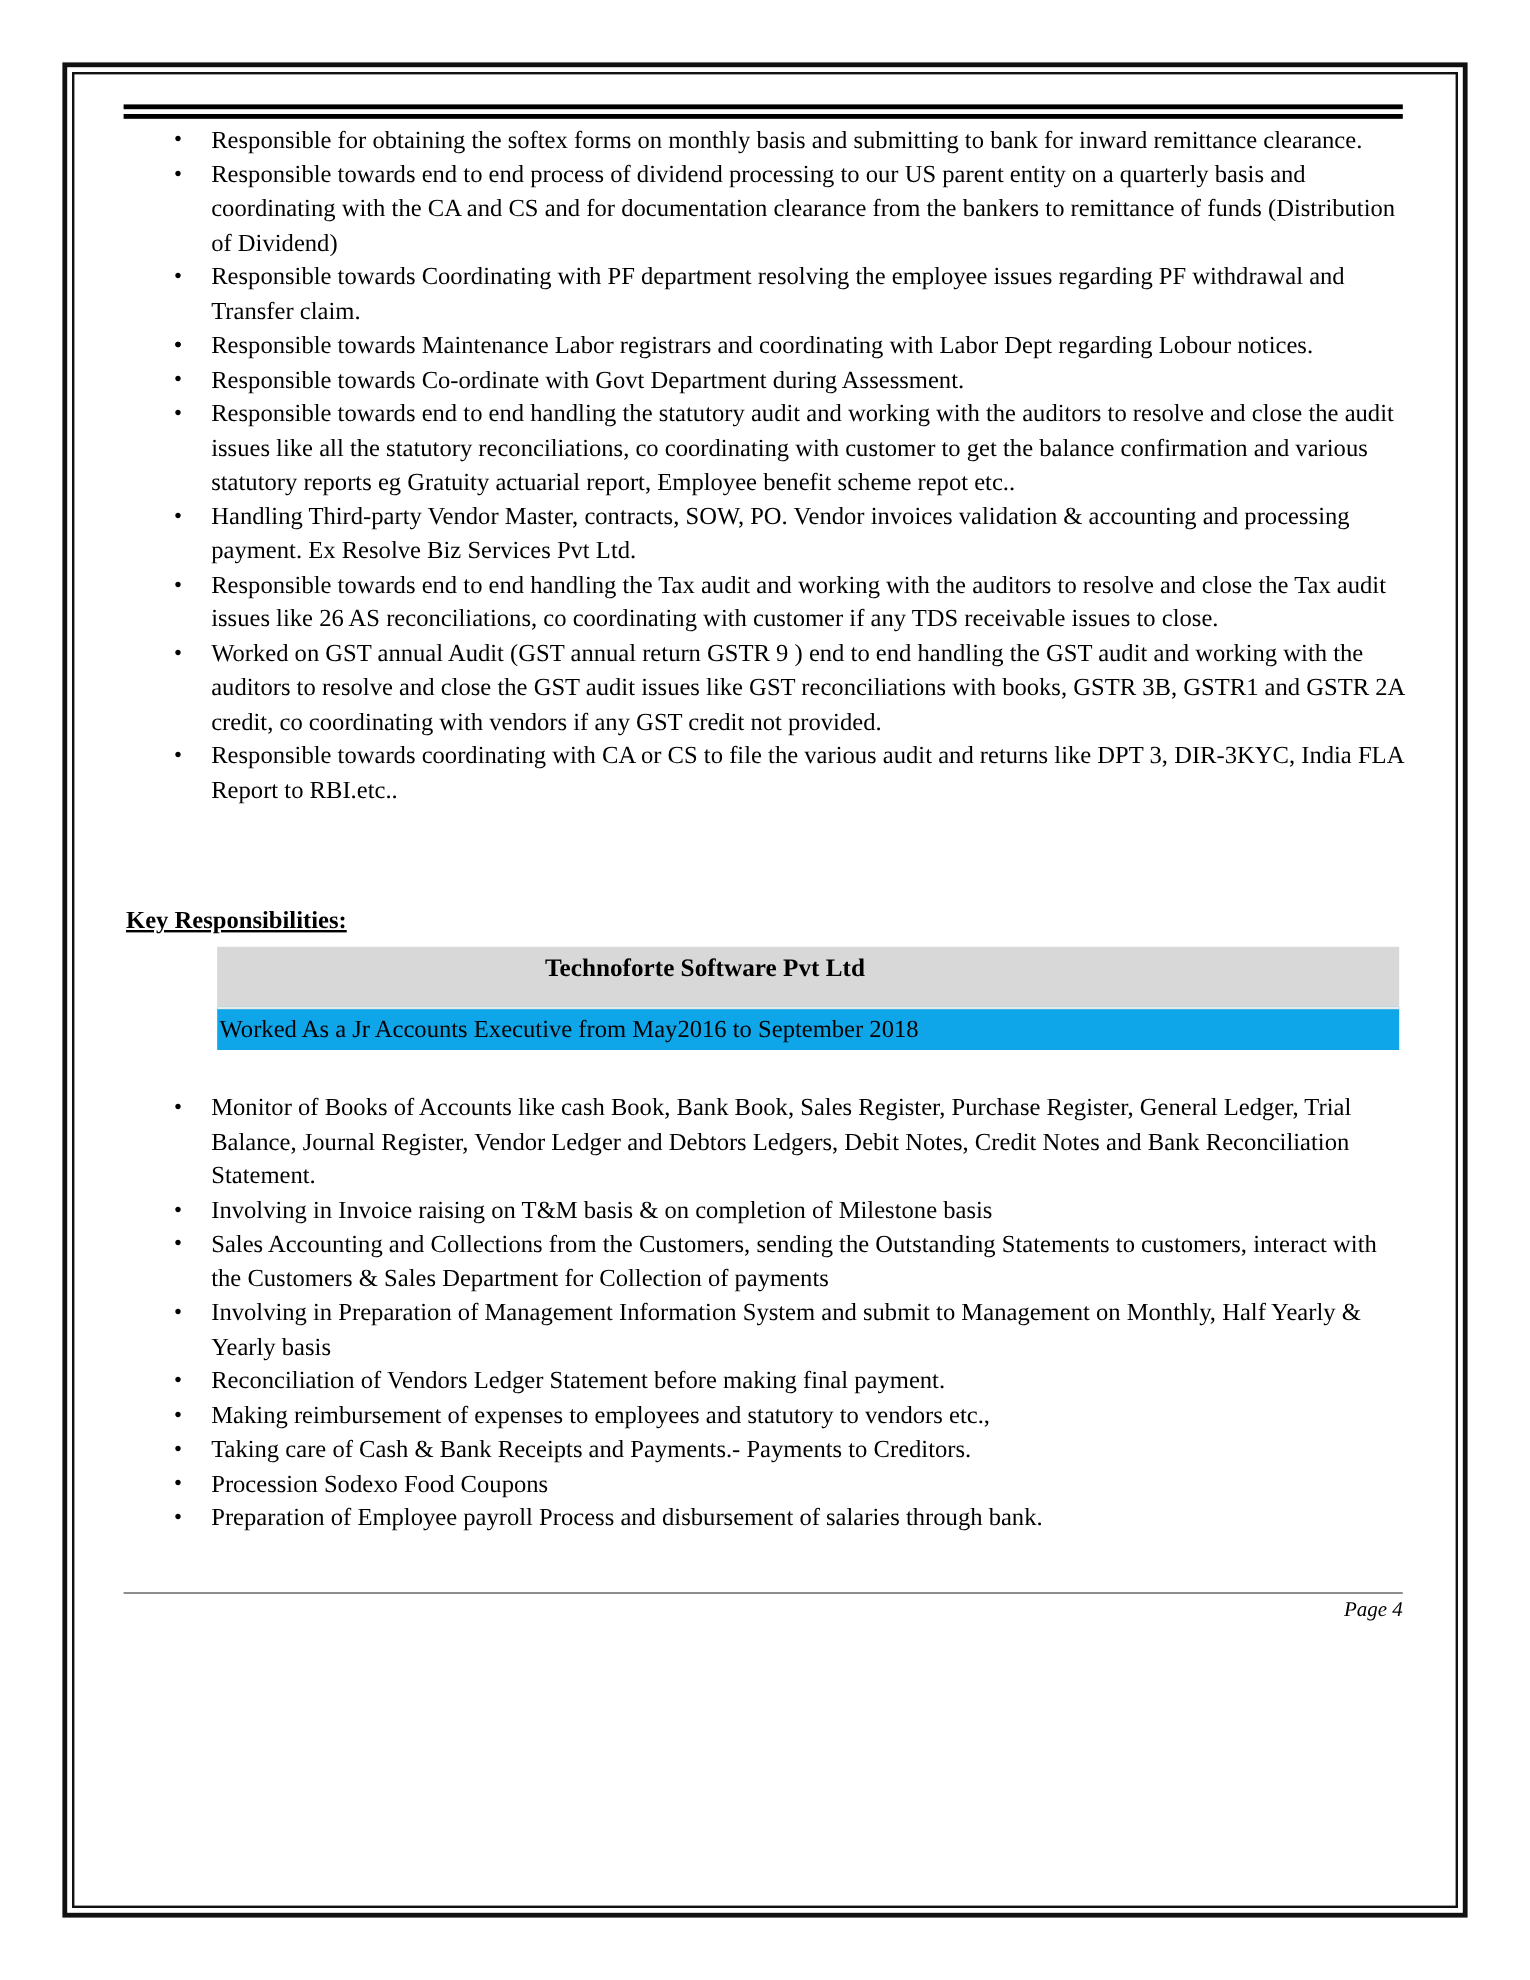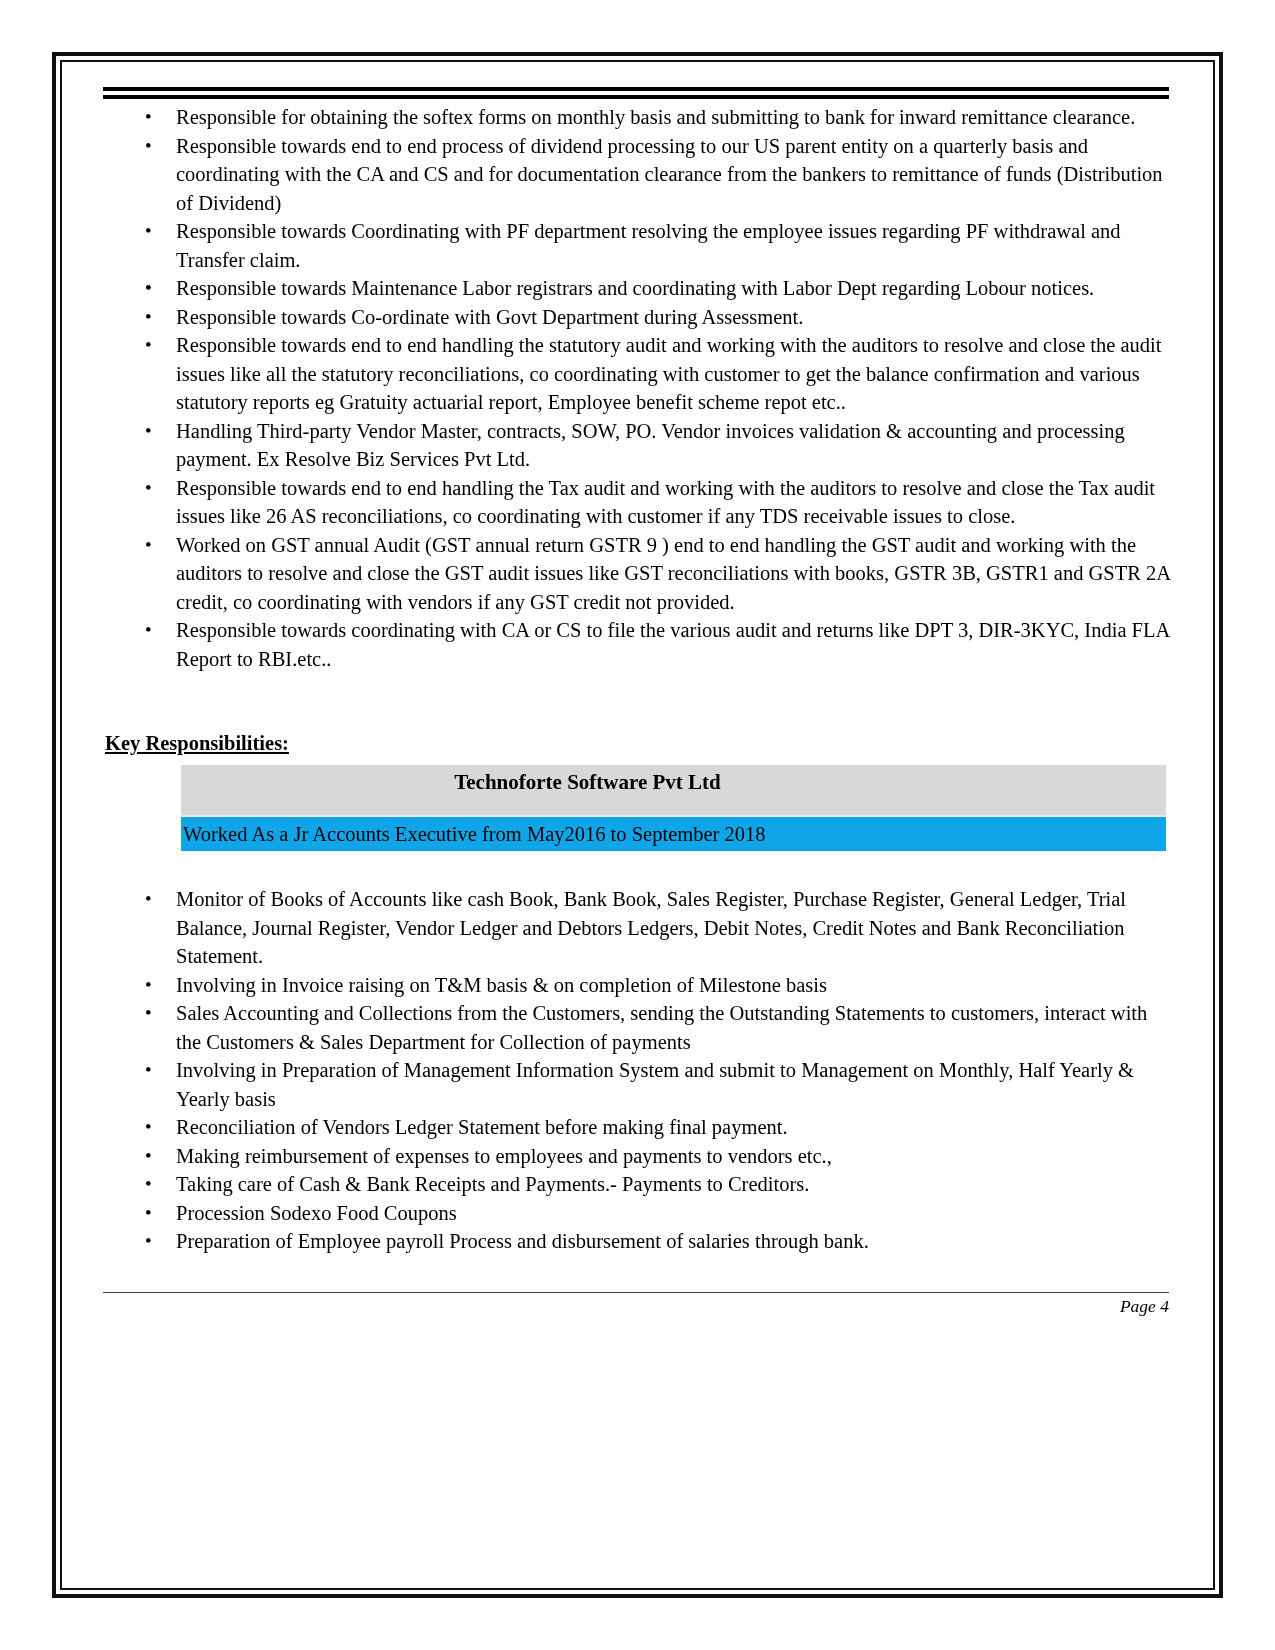--- a/index.html
+++ b/index.html
@@ -42,21 +42,21 @@
     line-height: 28.5px;
     text-align: left;
   }
   .bullet-glyph {
     position: absolute;
     left: 44px;
     top: 0;
     font-size: 19px;
   }
   .key-heading {
-    margin-top: 56px;
+    margin-top: 80px;
     margin-left: 4px;
     font-size: 20.5px;
     line-height: 29px;
     font-weight: bold;
     text-decoration: underline;
   }
   .employer-banner {
     margin-top: 7px;
     margin-left: 80px;
     width: 985px;
@@ -73,21 +73,21 @@
   .banner-subtitle-row {
     background: #0ea5e9;
     border-top: 2px solid #e9e9e9;
     height: 34px;
     line-height: 34px;
     padding-left: 2px;
     font-size: 20.5px;
   }
   .list-lower { margin-top: 34px; }
   .footer {
-    margin-top: 36px;
+    margin-top: 47px;
   }
   .footer-rule {
     border: none;
     border-top: 1.5px solid #444444;
     margin: 0 2px;
   }
   .footer-page {
     text-align: right;
     font-style: italic;
     font-size: 17.5px;
@@ -191,21 +191,21 @@
               <span>Involving in Preparation of Management Information System and submit to Management on Monthly, Half Yearly &amp; Yearly basis</span>
             </div>
 
             <div class="bullet-item">
               <span class="bullet-glyph">•</span>
               <span>Reconciliation of Vendors Ledger Statement before making final payment.</span>
             </div>
 
             <div class="bullet-item">
               <span class="bullet-glyph">•</span>
-              <span>Making reimbursement of  expenses to employees and payments to vendors etc.,</span>
+              <span>Making reimbursement of  expenses to employees and statutory to vendors etc.,</span>
             </div>
 
             <div class="bullet-item">
               <span class="bullet-glyph">•</span>
               <span>Taking care of Cash &amp; Bank Receipts and Payments.- Payments to Creditors.</span>
             </div>
 
             <div class="bullet-item">
               <span class="bullet-glyph">•</span>
               <span>Procession Sodexo Food Coupons</span>

